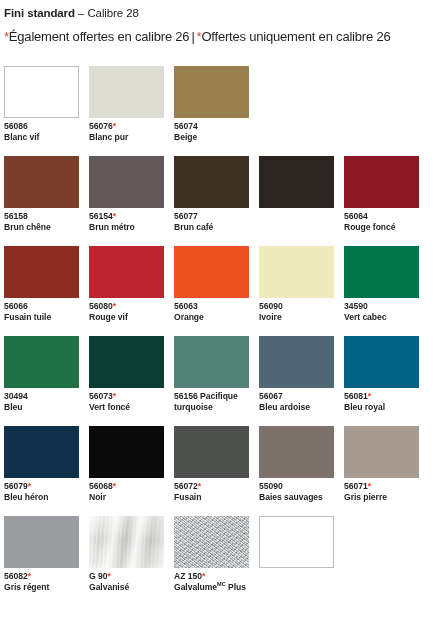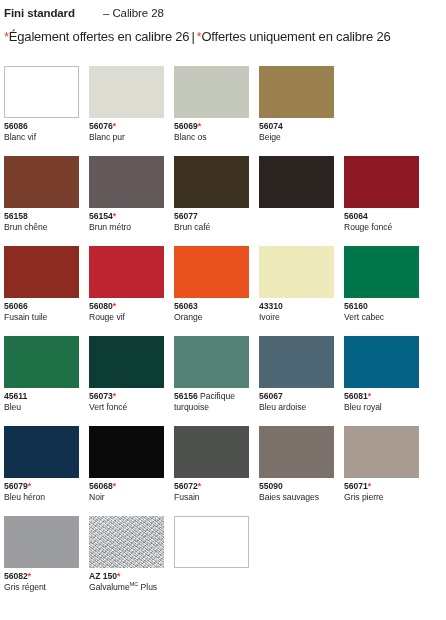--- a/index.html
+++ b/index.html
@@ -35,21 +35,20 @@
     letter-spacing: -0.1px;
     white-space: nowrap;
   }
   .title-strong {
     font-weight: bold;
     color: #231f20;
   }
   .title-rest {
     font-weight: normal;
     color: #231f20;
-    padding-left: 25px;
   }
   .subtitle-line {
     font-size: 13px;
     line-height: 15px;
     letter-spacing: -0.2px;
     white-space: nowrap;
     margin-top: 8px;
     color: #231f20;
   }
   .ast-red {
@@ -94,21 +93,21 @@
     font-size: 8.6px;
     line-height: 10.6px;
     letter-spacing: -0.05px;
     color: #231f20;
   }
   .code {
     font-weight: bold;
     display: inline;
   }
   .name {
-    font-weight: normal;
+    font-weight: bold;
     display: inline;
   }
   .labels.stacked .name {
     display: block;
   }
   .labels.inline .name {
     display: inline;
   }
   .ast-code {
     color: #e8452c;
@@ -155,24 +154,20 @@
       <div class="row">
         <div class="cell">
           <div class="swatch bordered" style="background: rgb(255, 255, 255);"></div>
           <div class="labels stacked"><span class="code">56086</span><span class="name">Blanc vif</span></div>
         </div>
         <div class="cell">
           <div class="swatch" style="background: rgb(220, 220, 210);"></div>
           <div class="labels stacked"><span class="code">56076</span><span class="ast-code">*</span><span class="name">Blanc pur</span></div>
         </div>
         <div class="cell">
-          <div class="swatch" style="background: rgb(197, 201, 187);"></div>
-          <div class="labels stacked"><span class="code">56069</span><span class="ast-code">*</span><span class="name">Blanc os</span></div>
-        </div>
-        <div class="cell">
           <div class="swatch" style="background: rgb(154, 127, 79);"></div>
           <div class="labels stacked"><span class="code">56074</span><span class="name">Beige</span></div>
         </div>
       </div>
       <div class="row">
         <div class="cell">
           <div class="swatch" style="background: rgb(122, 63, 44);"></div>
           <div class="labels stacked"><span class="code">56158</span><span class="name">Brun chêne</span></div>
         </div>
         <div class="cell">
@@ -199,31 +194,31 @@
         <div class="cell">
           <div class="swatch" style="background: rgb(188, 36, 48);"></div>
           <div class="labels stacked"><span class="code">56080</span><span class="ast-code">*</span><span class="name">Rouge vif</span></div>
         </div>
         <div class="cell">
           <div class="swatch" style="background: rgb(233, 81, 31);"></div>
           <div class="labels stacked"><span class="code">56063</span><span class="name">Orange</span></div>
         </div>
         <div class="cell">
           <div class="swatch" style="background: rgb(238, 234, 187);"></div>
-          <div class="labels stacked"><span class="code">43310</span><span class="name">Ivoire</span></div>
+          <div class="labels stacked"><span class="code">56090</span><span class="name">Ivoire</span></div>
         </div>
         <div class="cell">
           <div class="swatch" style="background: rgb(0, 119, 74);"></div>
-          <div class="labels stacked"><span class="code">56160</span><span class="name">Vert cabec</span></div>
+          <div class="labels stacked"><span class="code">34590</span><span class="name">Vert cabec</span></div>
         </div>
       </div>
       <div class="row">
         <div class="cell">
           <div class="swatch" style="background: rgb(31, 112, 70);"></div>
-          <div class="labels stacked"><span class="code">45611</span><span class="name">Bleu</span></div>
+          <div class="labels stacked"><span class="code">30494</span><span class="name">Bleu</span></div>
         </div>
         <div class="cell">
           <div class="swatch" style="background: rgb(13, 60, 52);"></div>
           <div class="labels stacked"><span class="code">56073</span><span class="ast-code">*</span><span class="name">Vert foncé</span></div>
         </div>
         <div class="cell">
           <div class="swatch" style="background: rgb(85, 130, 118);"></div>
           <div class="labels inline"><span class="code">56156</span> <span class="name">Pacifique turquoise</span></div>
         </div>
         <div class="cell">
@@ -256,20 +251,24 @@
           <div class="swatch" style="background: rgb(168, 156, 146);"></div>
           <div class="labels stacked"><span class="code">56071</span><span class="ast-code">*</span><span class="name">Gris pierre</span></div>
         </div>
       </div>
       <div class="row">
         <div class="cell">
           <div class="swatch" style="background: rgb(155, 157, 160);"></div>
           <div class="labels stacked"><span class="code">56082</span><span class="ast-code">*</span><span class="name">Gris régent</span></div>
         </div>
         <div class="cell">
+          <div class="swatch tex-galv"></div>
+          <div class="labels stacked"><span class="code">G 90</span><span class="ast-code">*</span><span class="name">Galvanisé</span></div>
+        </div>
+        <div class="cell">
           <div class="swatch tex-galvalume"></div>
           <div class="labels stacked"><span class="code">AZ 150</span><span class="ast-code">*</span><span class="name">Galvalume<sup class="mc">MC</sup> Plus</span></div>
         </div>
         <div class="cell">
           <div class="swatch bordered" style="background: rgb(255, 255, 255);"></div>
         </div>
       </div>
     </div>
 
 </div>

